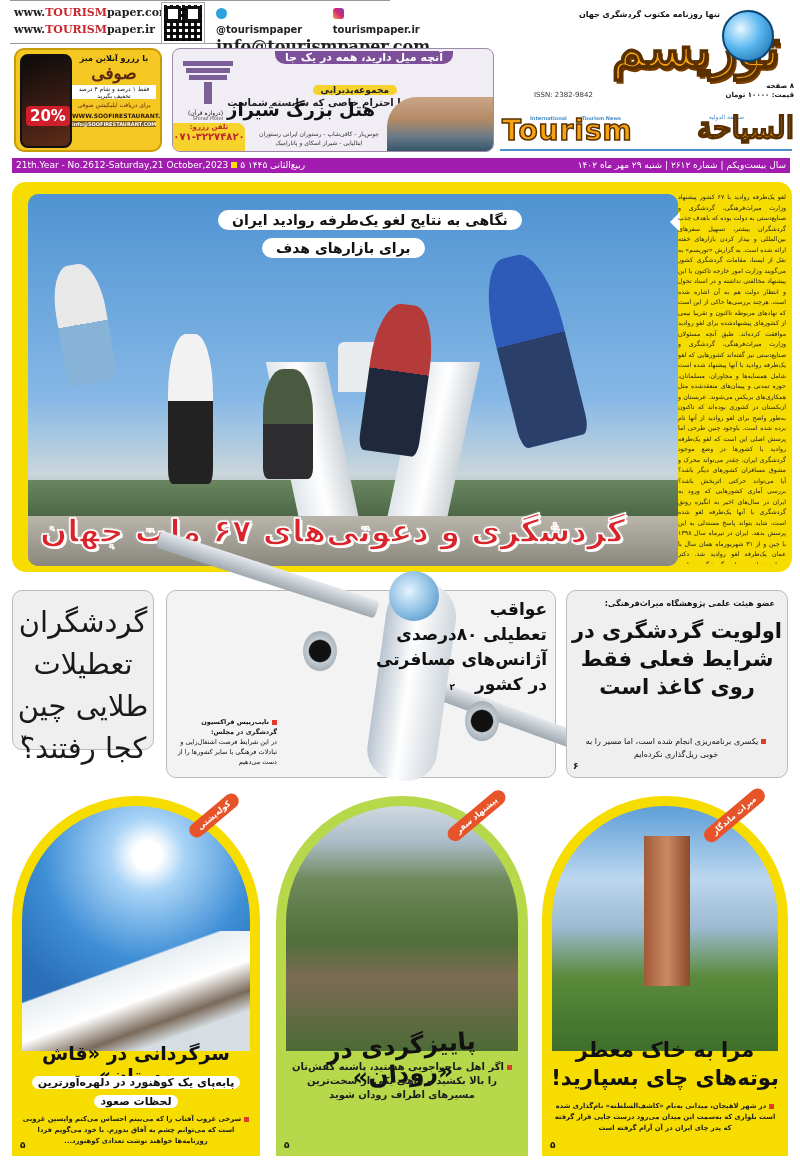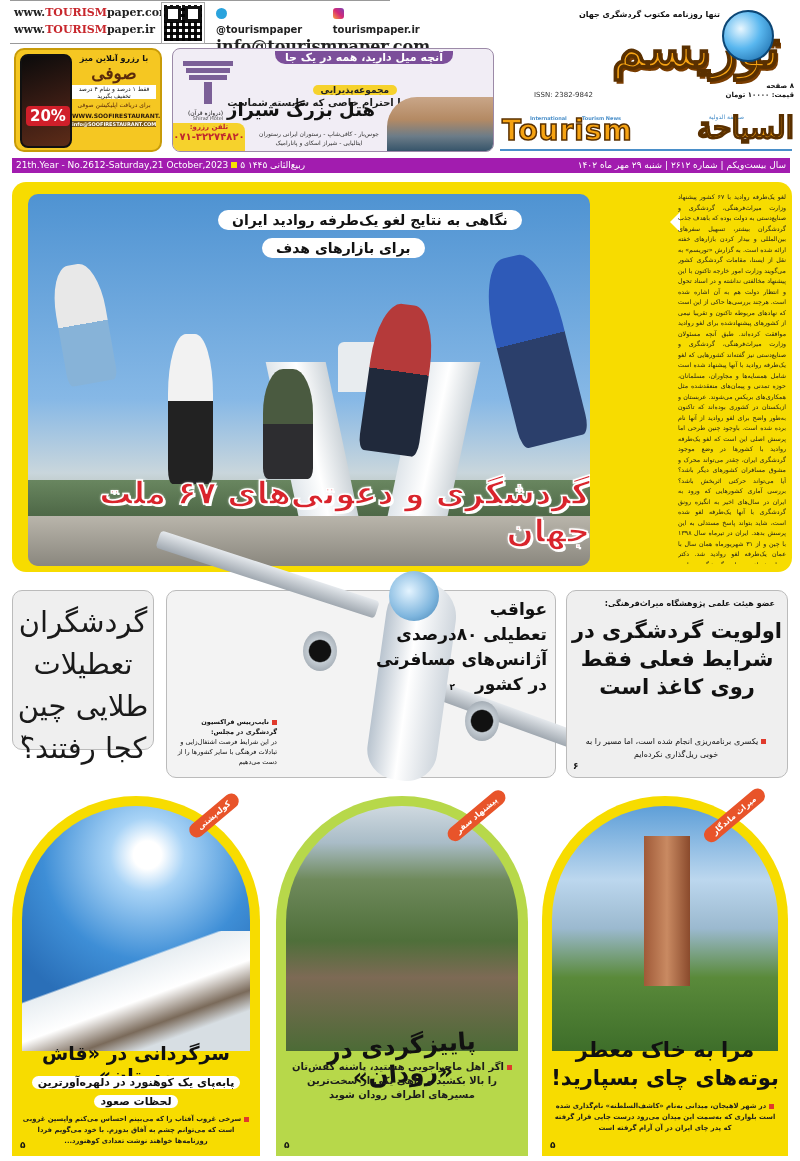--- a/index.html
+++ b/index.html
@@ -64,21 +64,21 @@
   .logo-rule { position: absolute; left: 0; right: 8px; top: 149px; height: 2px; background: #4a8fc9; }
 
   
   .datebar { position: absolute; left: 12px; top: 158px; width: 778px; height: 15px; background: #a21caf; color: #fff; font-size: 9px; line-height: 15px; padding: 0 4px; }
   .datebar .left { position: absolute; left: 4px; }
   .datebar .sq { display: inline-block; width: 6px; height: 6px; background: #f7e000; margin: 0 3px; }
   .datebar .right { position: absolute; right: 4px; direction: rtl; }
 
   
   .hero { position: absolute; left: 12px; top: 182px; width: 780px; height: 390px; background: #f7dc00; border-radius: 14px; }
-  .hero-photo { position: absolute; left: 16px; top: 12px; width: 562px; height: 372px; border-radius: 10px; overflow: hidden;
+  .hero-photo { position: absolute; left: 16px; top: 12px; width: 650px; height: 372px; border-radius: 10px; overflow: hidden;
       background: linear-gradient(180deg, #4f93d2 0%, #86b8e6 55%, #c9d6dc 75%, #aab2a2 85%, #9aa090 100%); }
   .tower { position: absolute; left: 260px; top: 148px; width: 170px; height: 230px; }
   .tower .leg { position: absolute; bottom: 0; width: 60px; height: 210px; background: linear-gradient(90deg, #dfe5ea, #fff 50%, #cdd4d9); }
   .tower .leg.l { left: 0; transform: skewX(12deg); }
   .tower .leg.r { right: 0; transform: skewX(-12deg); }
   .tower .top { position: absolute; left: 50px; top: 0; width: 70px; height: 50px; background: #e8ecef; border-radius: 6px 6px 0 0; }
   .trees { position: absolute; left: 0; right: 0; bottom: 48px; height: 38px; background: linear-gradient(180deg, #4b6e3a, #2f4f2a); opacity: .75; }
   .plaza { position: absolute; left: 0; right: 0; bottom: 0; height: 50px; background: linear-gradient(180deg, #b9b5ab, #8a877e); }
   .person { position: absolute; border-radius: 40% 40% 10% 10%; }
   .p1 { left: 30px; top: 70px; width: 50px; height: 120px; background: linear-gradient(180deg, #e8e8e8 0 50%, #87b3d8 50%); transform: rotate(-10deg); }

